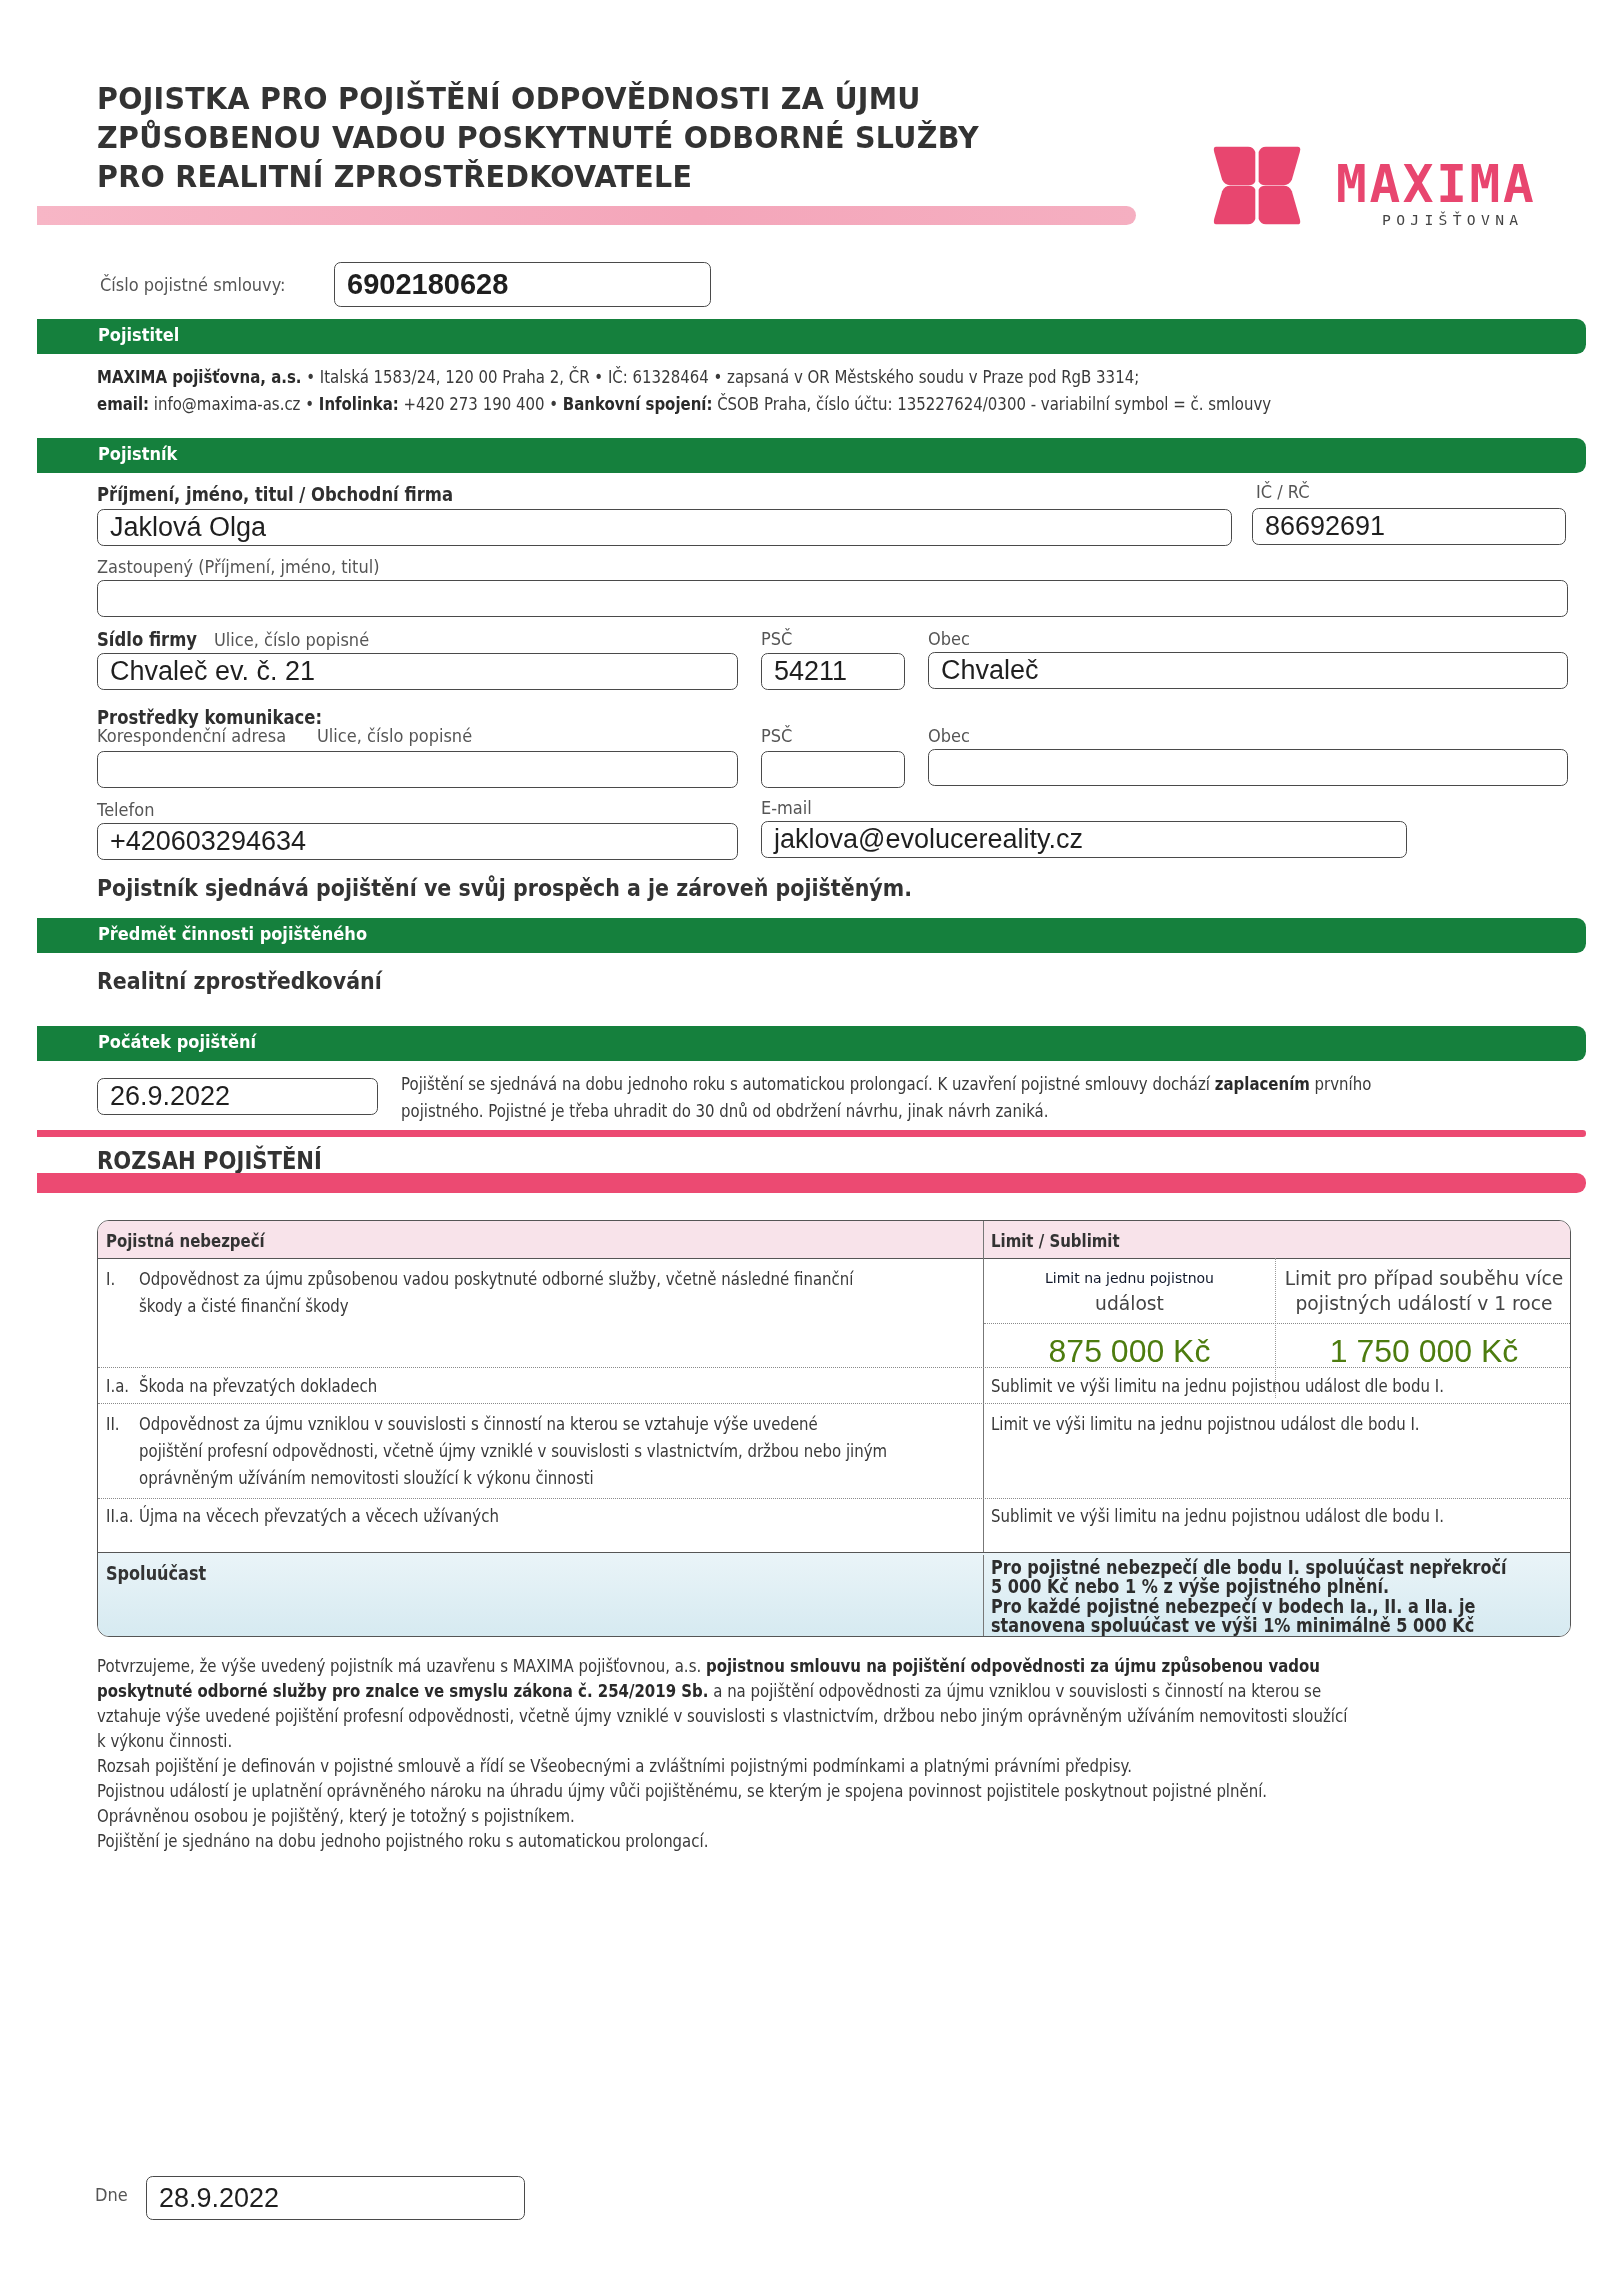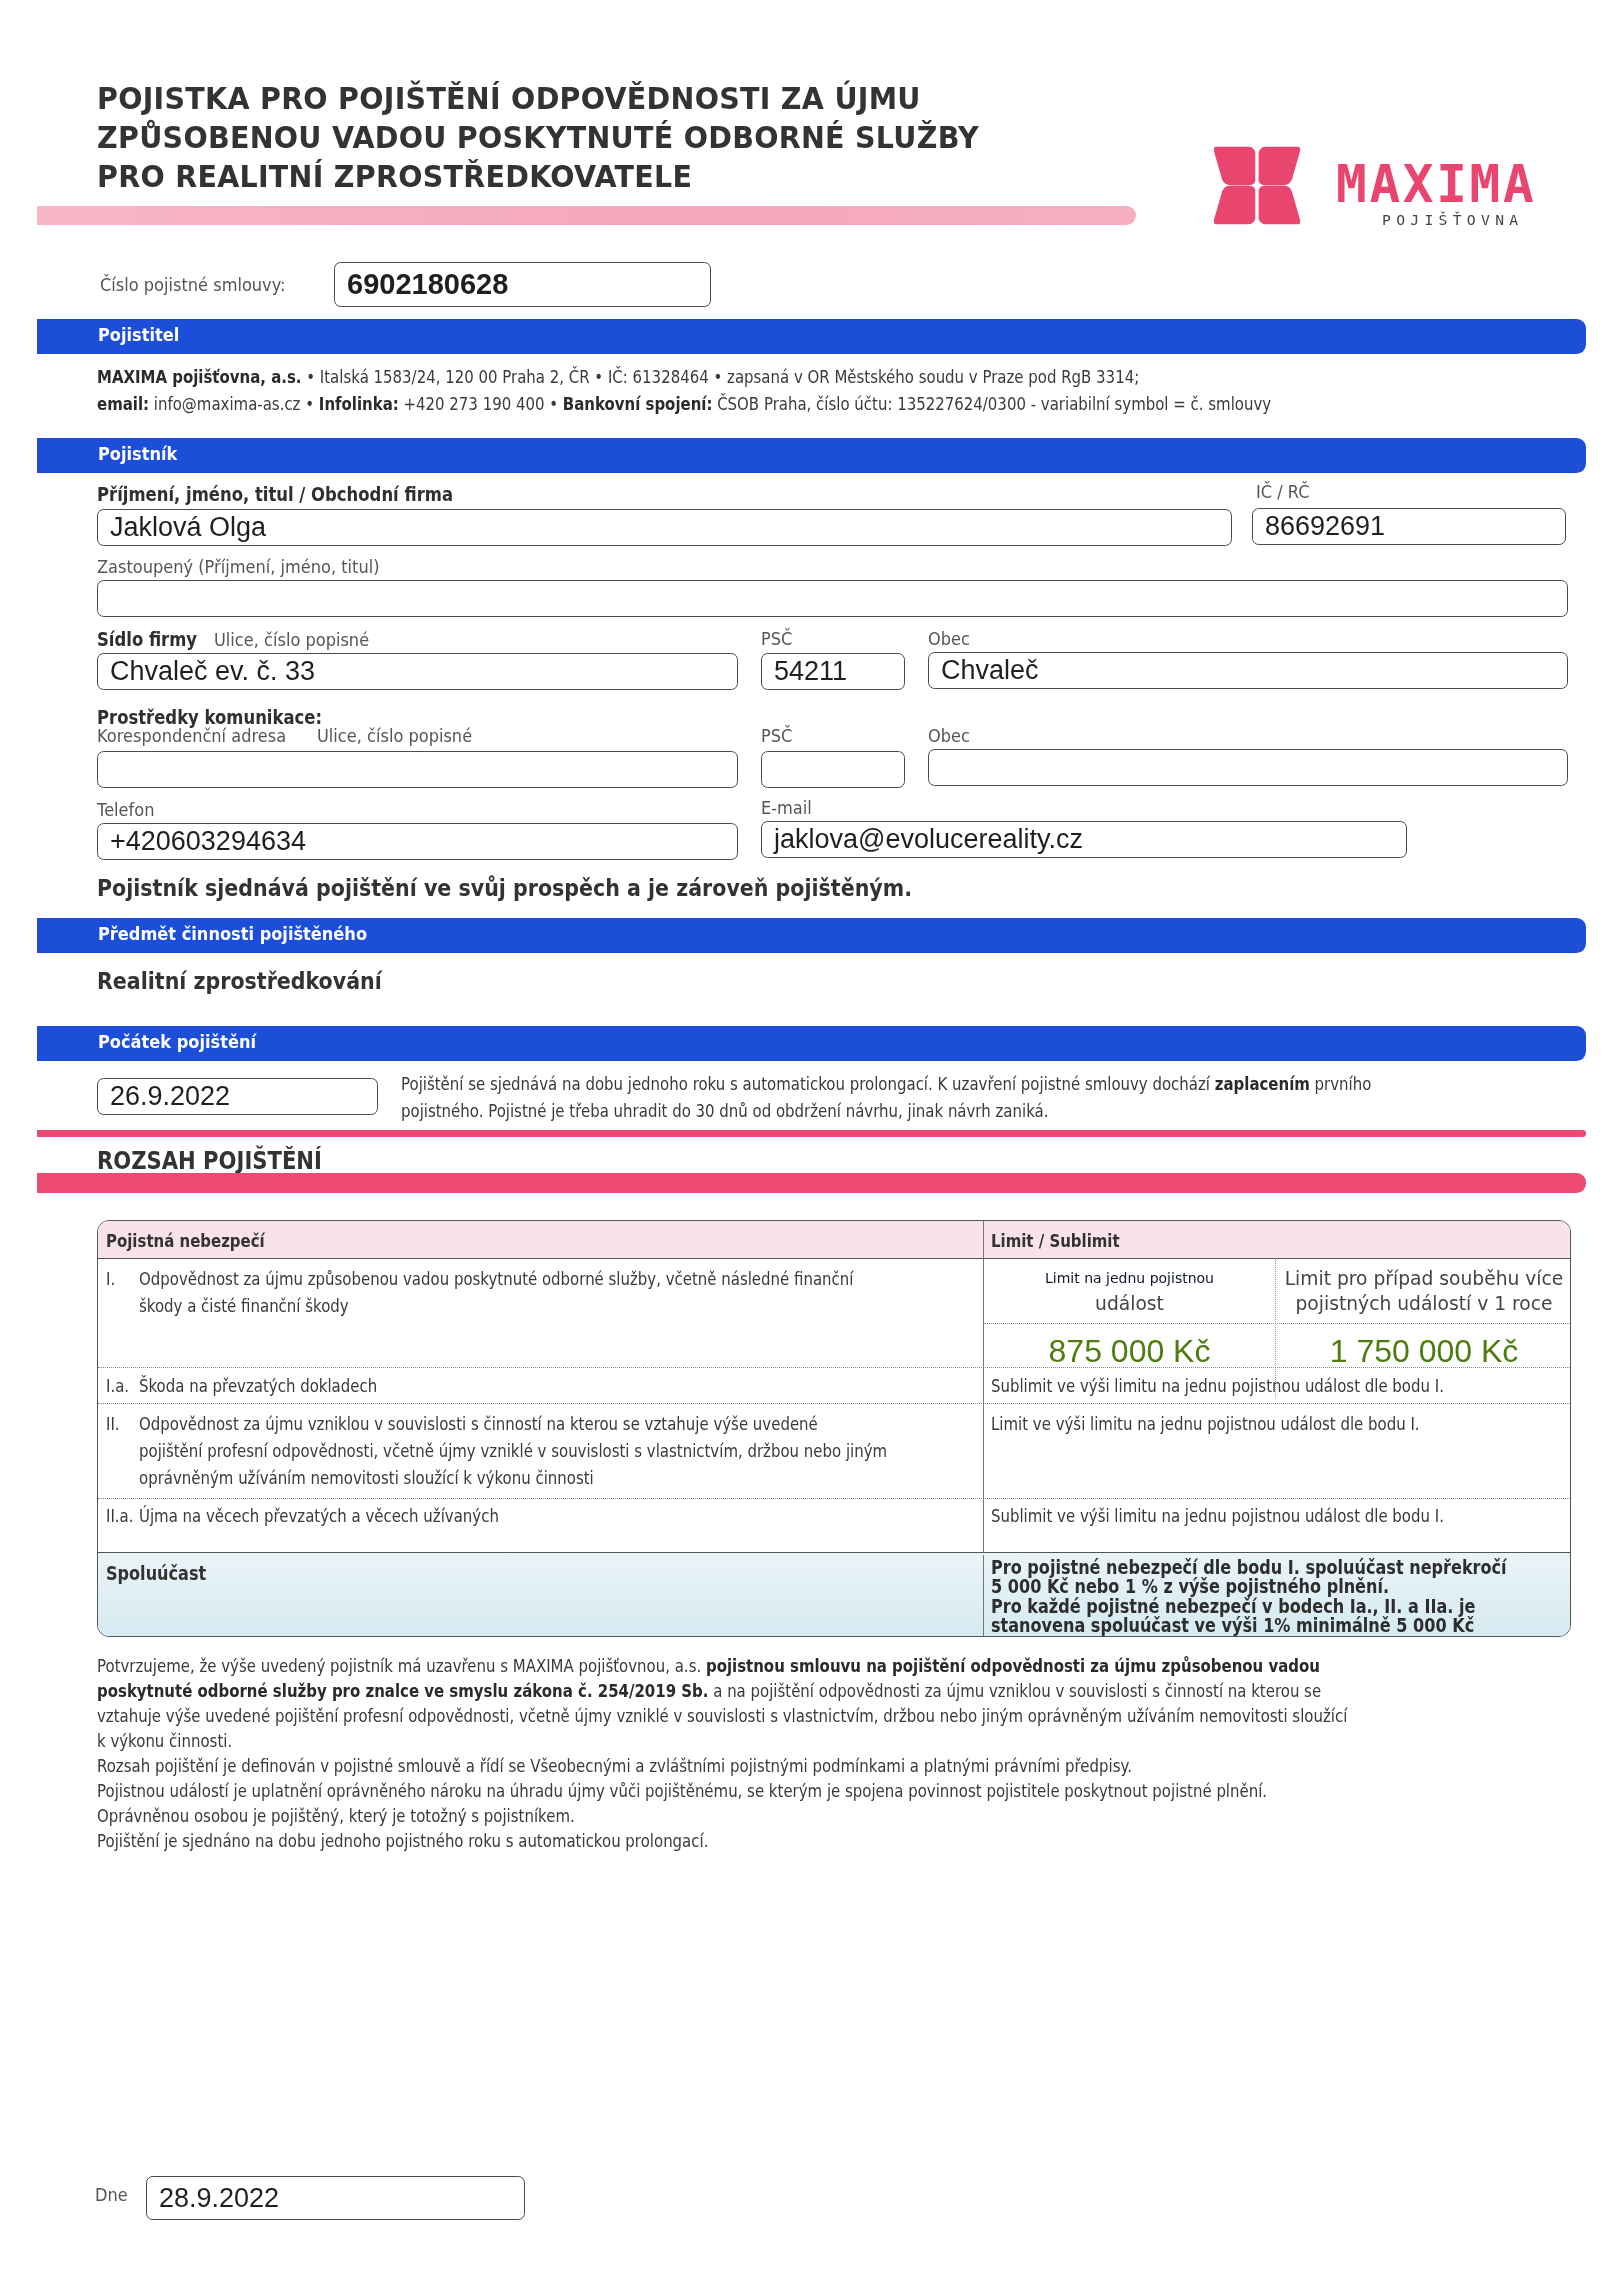--- a/index.html
+++ b/index.html
@@ -30,21 +30,21 @@
   }
   .label-light { font-size: 18px; color: #555; font-family: "DejaVu Sans", sans-serif; white-space: nowrap; transform: scaleX(0.9); transform-origin: left top; }
   .label-bold { font-size: 18.7px; color: #2f2f2f; font-weight: bold; font-family: "DejaVu Sans", sans-serif; white-space: nowrap; transform: scaleX(0.88); transform-origin: left top; }
   .field {
     border: 1.7px solid #4a4a4a; border-radius: 6.7px; box-sizing: border-box; background: #fff;
     font-family: "Liberation Sans", sans-serif; font-size: 27px; color: #1f1f1f;
     padding-left: 12px; display: flex; align-items: center; white-space: nowrap; overflow: hidden;
   }
   .field.bold { font-weight: bold; font-size: 29px; }
   .bar {
-    left: 37px; width: 1549px; height: 35px; background: #1d4ed8; border-radius: 0 9.4px 9.4px 0; text-align: right;
+    left: 37px; width: 1549px; height: 35px; background: #15803d; border-radius: 0 9.4px 9.4px 0; text-align: right;
   }
   .bar-label {
     position: absolute; left: 61px; top: 5.3px; font-family: "DejaVu Sans", sans-serif; font-weight: bold;
     color: #ffffff; font-size: 18px; white-space: nowrap; transform: scaleX(0.9); transform-origin: left top;
   }
   .para { font-family: "DejaVu Sans", sans-serif; font-size: 17.4px; color: #3a3a3a; white-space: nowrap; transform: scaleX(0.86); transform-origin: left top; line-height: 27px; }
   .para b { color: #2a2a2a; }
   .thin-bar { left: 37px; width: 1549px; height: 6.7px; background: #ec4a72; border-radius: 0 3.3px 3.3px 0; }
   .heading { font-family: "DejaVu Sans", sans-serif; font-weight: bold; font-size: 24px; color: #333; white-space: nowrap; transform: scaleX(0.88); transform-origin: left top; }
 
@@ -105,21 +105,21 @@
 
 <div class="abs label-light" style="left:97px; top:556px;">Zastoupený (Příjmení, jméno, titul)</div>
 <div class="abs field" style="left:97px; top:580px; width:1471px; height:37px;"></div>
 
 <div class="abs" style="left:97px; top:629px; white-space:nowrap;">
   <span class="label-bold" style="display:inline-block;">Sídlo firmy</span>
   <span class="label-light" style="display:inline-block; margin-left:0px;">Ulice, číslo popisné</span>
 </div>
 <div class="abs label-light" style="left:761px; top:628px;">PSČ</div>
 <div class="abs label-light" style="left:928px; top:628px;">Obec</div>
-<div class="abs field" style="left:97px; top:653px; width:641px; height:37px;">Chvaleč ev. č. 33</div>
+<div class="abs field" style="left:97px; top:653px; width:641px; height:37px;">Chvaleč ev. č. 21</div>
 <div class="abs field" style="left:761px; top:653px; width:144px; height:37px;">54211</div>
 <div class="abs field" style="left:928px; top:652px; width:640px; height:37px;">Chvaleč</div>
 
 <div class="abs label-bold" style="left:97px; top:707px;">Prostředky komunikace:</div>
 <div class="abs" style="left:97px; top:725px; white-space:nowrap;">
   <span class="label-light" style="display:inline-block;">Korespondenční adresa</span>
   <span class="label-light" style="display:inline-block; margin-left:6.7px;">Ulice, číslo popisné</span>
 </div>
 <div class="abs label-light" style="left:761px; top:725px;">PSČ</div>
 <div class="abs label-light" style="left:928px; top:725px;">Obec</div>

